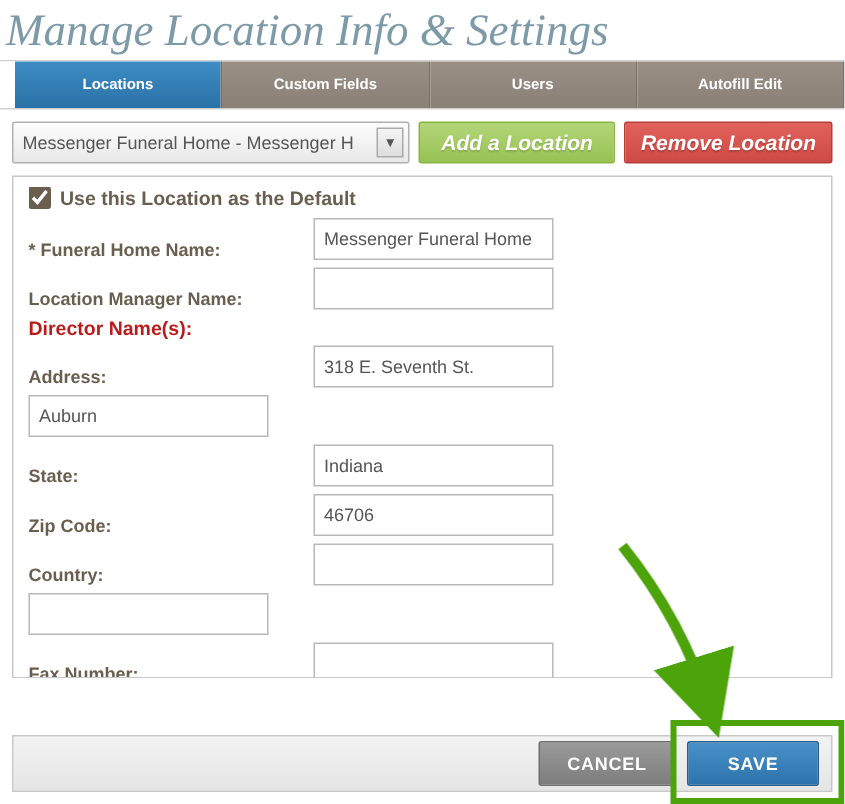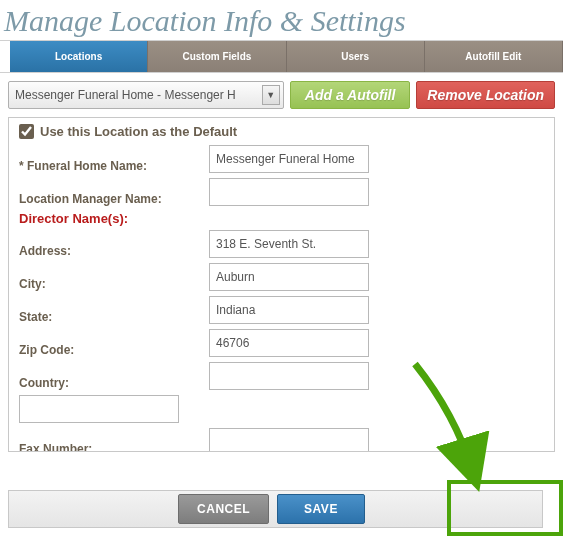--- a/index.html
+++ b/index.html
@@ -149,27 +149,27 @@
   }
   .section-head {
     font-size: 13px;
     font-weight: bold;
     color: #b91c1c;
     margin: 4px 0 4px 0;
   }
   .footer-bar {
     position: absolute;
     left: 8px;
-    right: 20px;
+    right: 8px;
     bottom: 8px;
     height: 38px;
     background: linear-gradient(to bottom, #f3f3f3, #e5e5e5);
     border: 1px solid #c8c8c8;
     display: flex;
-    justify-content: center;
+    justify-content: flex-end;
     align-items: center;
     padding-right: 8px;
     gap: 8px;
   }
   .btn-cancel {
     background: linear-gradient(to bottom, #9a9a9a 0%, #7d7d7d 100%);
     color: #fff;
     border: 1px solid #6d6d6d;
     font-weight: bold;
     font-size: 12px;
@@ -221,21 +221,21 @@
   <div class="tab">Users</div>
   <div class="tab">Autofill Edit</div>
 </div>
 
 <div class="content">
   <div class="top-controls">
     <div class="location-select">
       <span>Messenger Funeral Home - Messenger H</span>
       <span class="chev">▼</span>
     </div>
-    <button class="btn-add">Add a Autofill</button>
+    <button class="btn-add">Add a Location</button>
     <button class="btn-remove">Remove Location</button>
   </div>
 
   <div class="form-panel">
     <div class="default-row">
       <input type="checkbox" checked="" style="">
       <label>Use this Location as the Default</label>
     </div>
 
     <div class="form-row">
@@ -247,21 +247,20 @@
       <input class="form-input" value="" style="">
     </div>
 
     <div class="section-head">Director Name(s):</div>
 
     <div class="form-row">
       <span class="form-label">Address:</span>
       <input class="form-input" value="318 E. Seventh St." style="">
     </div>
     <div class="form-row">
-      <span class="form-label">City:</span>
       <input class="form-input" value="Auburn" style="">
     </div>
     <div class="form-row">
       <span class="form-label">State:</span>
       <input class="form-input" value="Indiana" style="">
     </div>
     <div class="form-row">
       <span class="form-label">Zip Code:</span>
       <input class="form-input" value="46706" style="">
     </div>

